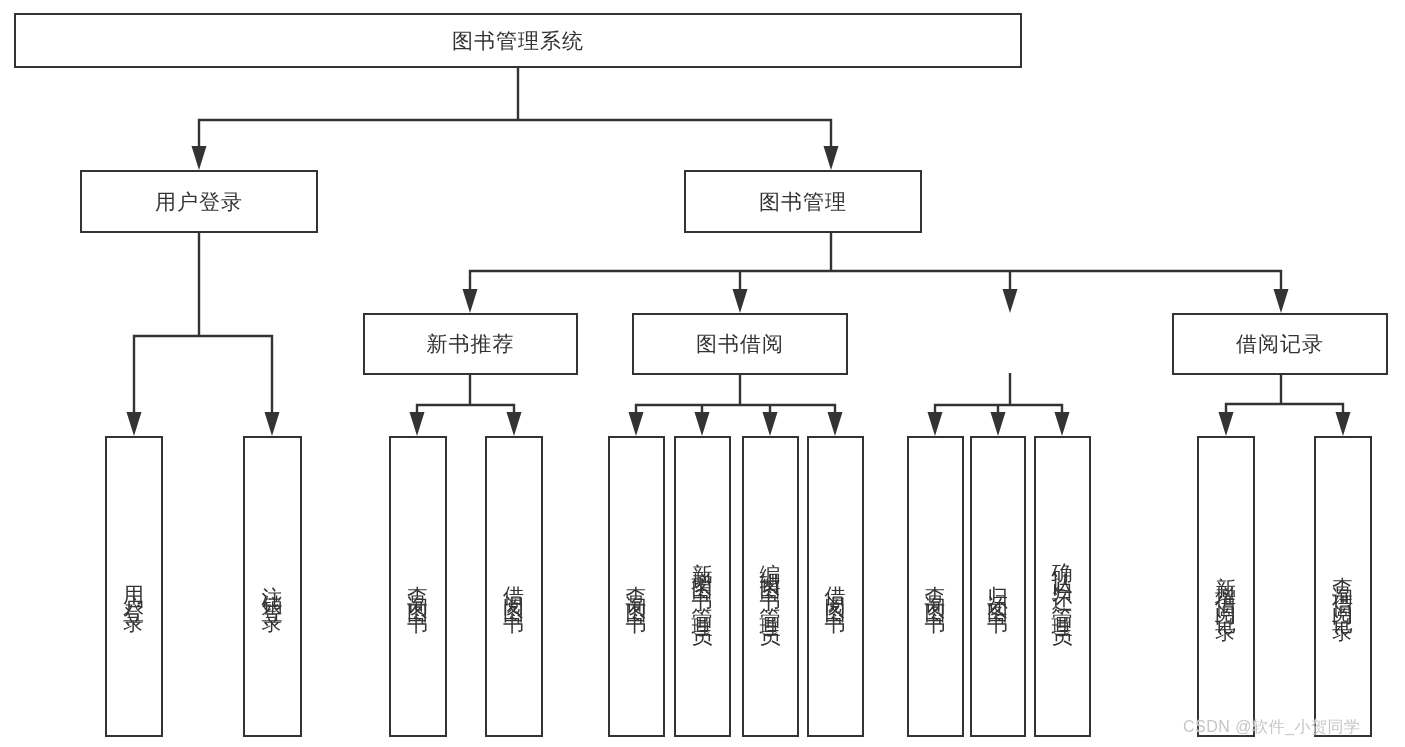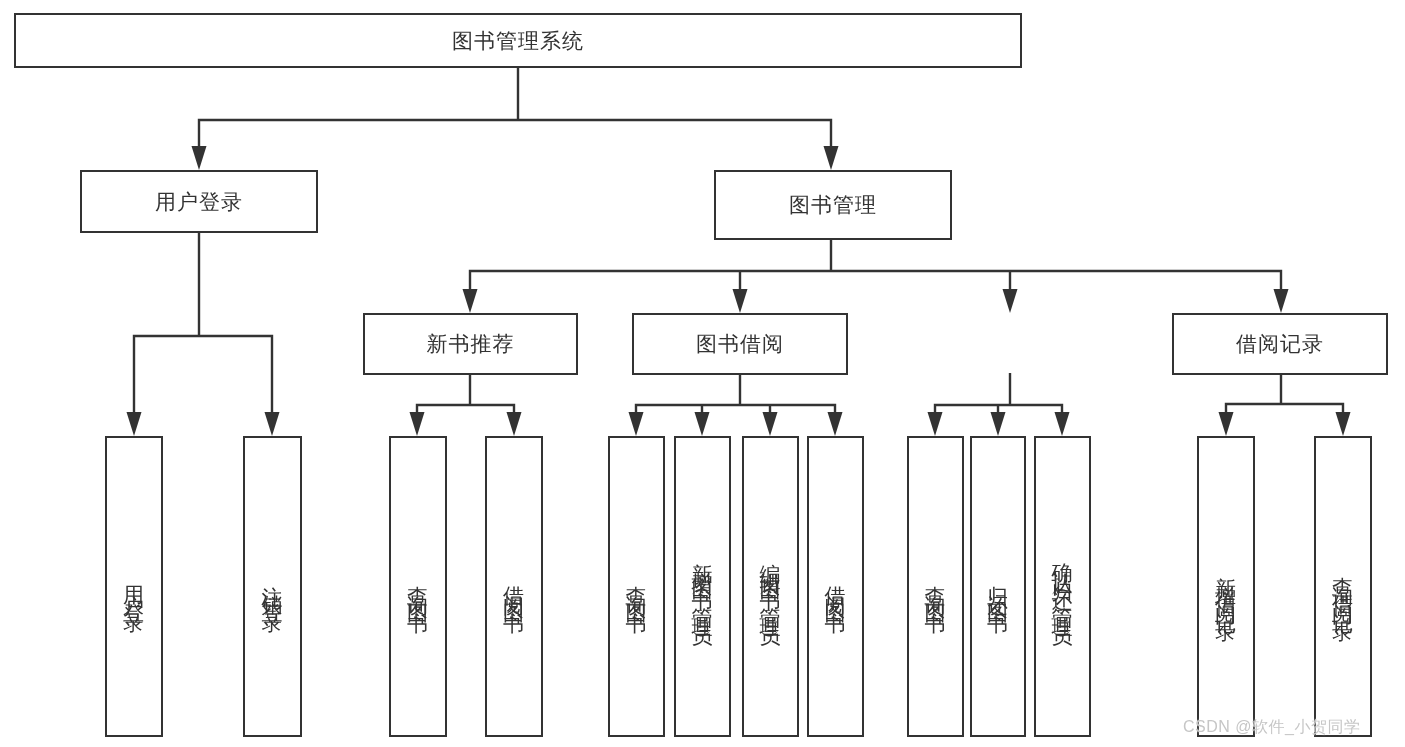--- a/index.html
+++ b/index.html
@@ -88,21 +88,21 @@
       </g>
   </svg>
 
   <div class="node h-node" style="left:14px;top:13px;width:1008px;height:55px">
     <span class="label">图书管理系统</span>
   </div>
 
   <div class="node h-node" style="left:80px;top:170px;width:238px;height:63px">
     <span class="label">用户登录</span>
   </div>
-  <div class="node h-node" style="left:714px;top:170px;width:238px;height:70px">
+  <div class="node h-node" style="left:684px;top:170px;width:238px;height:63px">
     <span class="label">图书管理</span>
   </div>
 
   <div class="node h-node" style="left:363px;top:313px;width:215px;height:62px">
     <span class="label">新书推荐</span>
   </div>
   <div class="node h-node" style="left:632px;top:313px;width:216px;height:62px">
     <span class="label">图书借阅</span>
   </div>
   <div class="node h-node" style="left:1172px;top:313px;width:216px;height:62px">

